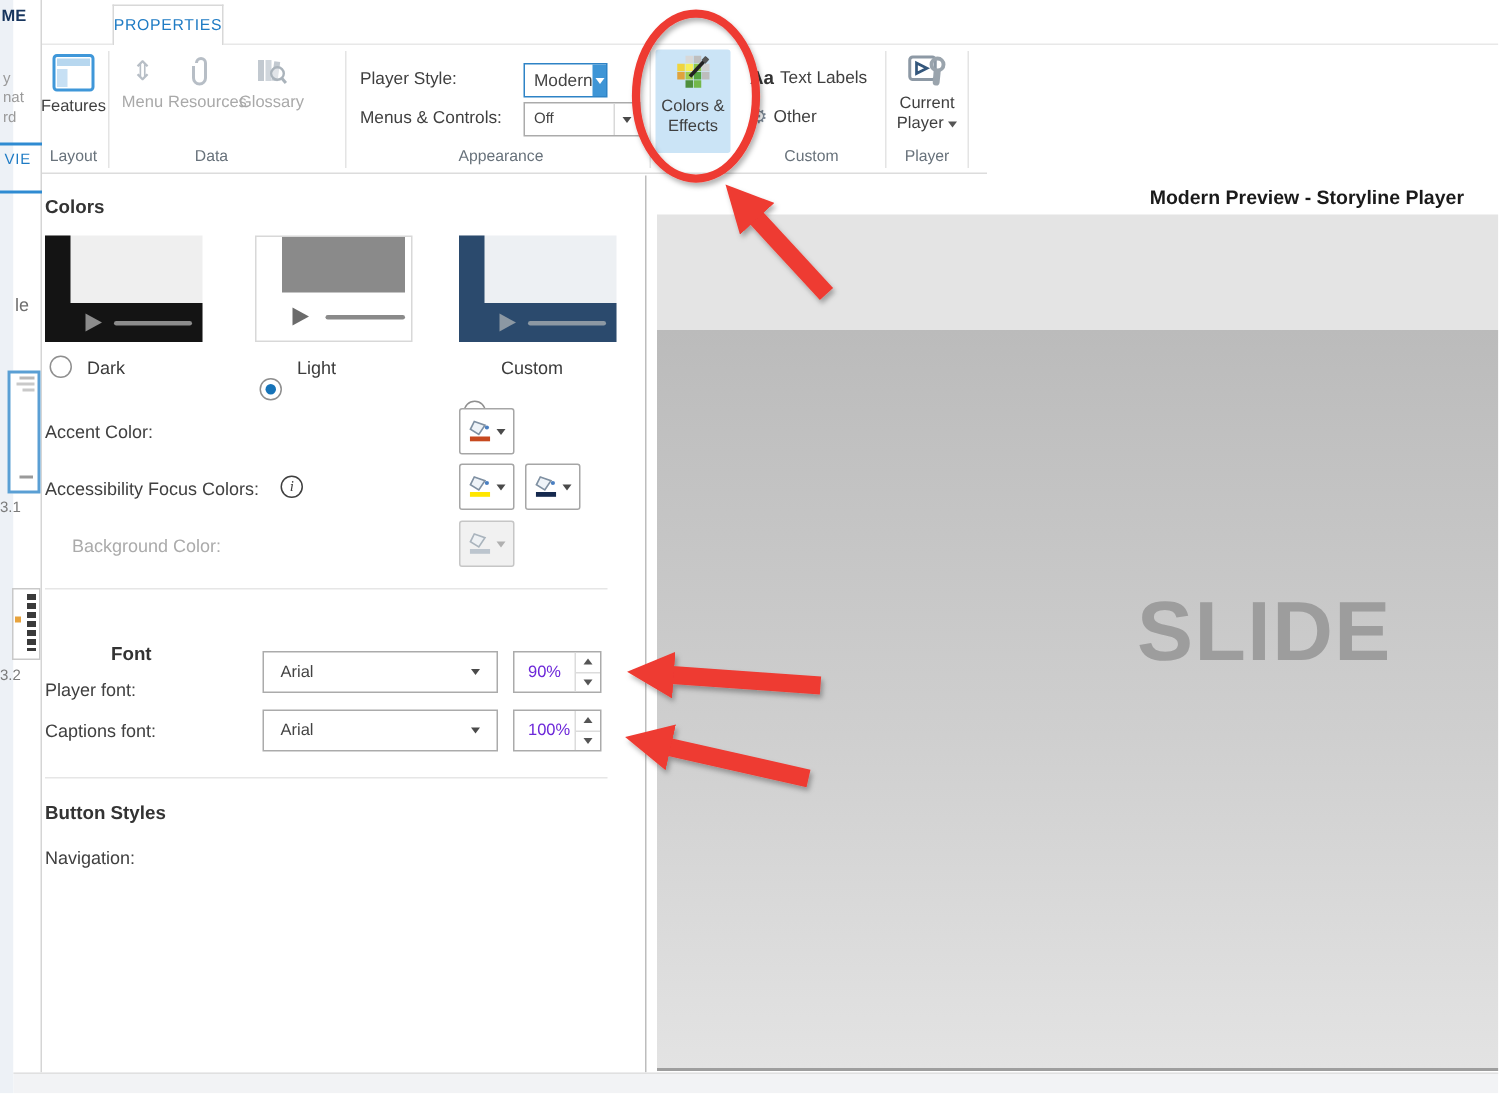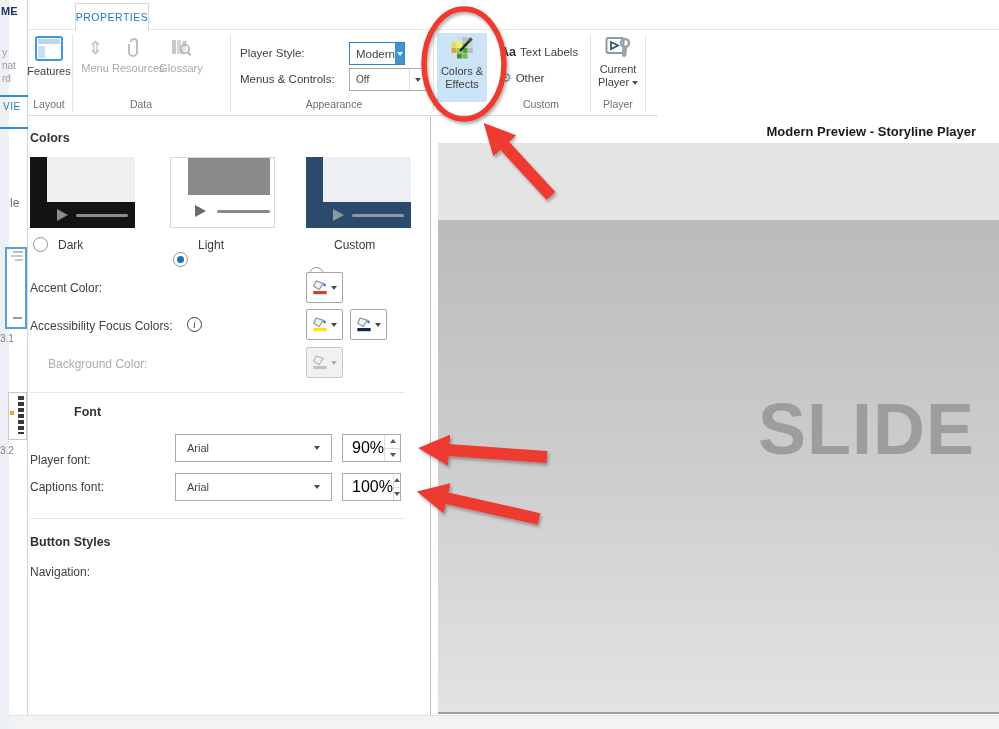--- a/index.html
+++ b/index.html
@@ -14,21 +14,21 @@
   .sep{width:1px;background:#e4e4e4;}
   .heading{font-size:12.5px;font-weight:700;color:#333;}
   .plabel{font-size:12px;color:#404040;}
   .plabel.dis{color:#ababab;}
   .dd{background:#fff;border:1px solid #ababab;display:flex;align-items:center;box-sizing:border-box;}
   .dd .val{flex:1;padding-left:11px;font-size:11px;color:#444;}
   .car{width:0;height:0;border-left:3.5px solid transparent;border-right:3.5px solid transparent;border-top:4.5px solid #4a4a4a;}
   .car.white{border-top-color:#fff;}
   .car.dim{border-top-color:#b0b0b0;}
   .spin{background:#fff;border:1px solid #ababab;display:flex;box-sizing:border-box;}
-  .spin .val{flex:1;font-size:16px;color:#000000;display:flex;align-items:center;padding-left:9px;}
+  .spin .val{flex:1;font-size:11px;color:#6d28d9;display:flex;align-items:center;padding-left:9px;}
   .spin-col{width:16px;border-left:1px solid #dcdcdc;display:flex;flex-direction:column;}
   .spin-col .cell{flex:1;display:flex;align-items:center;justify-content:center;}
   .spin-col .cell:first-child{border-bottom:1px solid #dcdcdc;}
   .tup{width:0;height:0;border-left:3px solid transparent;border-right:3px solid transparent;border-bottom:4px solid #555;}
   .tdn{width:0;height:0;border-left:3px solid transparent;border-right:3px solid transparent;border-top:4px solid #555;}
   .cbtn{width:37px;height:31px;background:#fff;border:1px solid #a6a6a6;border-radius:2px;box-sizing:border-box;display:flex;align-items:center;justify-content:center;gap:3px;}
   .cbtn.dis{background:#f1f1f1;border-color:#c6c6c6;}
   .radio{width:15px;height:15px;border:1px solid #8f8f8f;border-radius:50%;background:#fff;box-sizing:border-box;position:relative;}
   .radio.on::after{content:"";position:absolute;left:3px;top:3px;width:7px;height:7px;border-radius:50%;background:#1673b8;}
   .rlabel{font-size:12px;color:#3b3b3b;}
@@ -236,21 +236,21 @@
   <div class="abs cbtn dis" style="left:306px;top:347px;">
     <svg width="16" height="15" viewBox="0 0 16 15">
       <path d="M4.2,1 L11.3,3.4 L7.2,9.6 L1.6,6.2 Z" fill="#eef1f4" stroke="#aab4bd" stroke-width="1.1"></path>
       <rect x="1.3" y="11" width="13.4" height="3.2" style="fill: rgb(188, 197, 206);"></rect>
     </svg>
     <div class="car dim"></div>
   </div>
 
   <div class="abs" style="left:30px;top:392px;width:375px;height:1px;background:#e6e6e6;"></div>
 
-  <div class="abs heading" style="left:30px;top:405px;padding-left:44px;">Font</div>
+  <div class="abs heading" style="left:30px;top:429px;padding-left:44px;">Font</div>
   <span class="abs plabel" style="left:30px;top:441px;margin-top:12px;">Player font:</span>
   <div class="abs dd" style="left:175px;top:434px;width:157px;height:28px;">
     <span class="val">Arial</span>
     <div class="car" style="margin-right:11px;"></div>
   </div>
   <div class="abs spin" style="left:342px;top:434px;width:59px;height:28px;">
     <span class="val">90%</span>
     <div class="spin-col">
       <div class="cell">
           <div class="tup"></div>
@@ -280,21 +280,21 @@
   <div class="abs" style="left:30px;top:518px;width:375px;height:1px;background:#e6e6e6;"></div>
 
   <div class="abs heading" style="left:30px;top:535px;">Button Styles</div>
   <span class="abs plabel" style="left:30px;top:565px;">Navigation:</span>
 
   <div class="abs" style="left:430px;top:117px;width:1px;height:598px;background:#bdbdbd;"></div>
 
   <div class="abs" style="left:700px;top:124px;width:276px;text-align:right;font-size:13px;font-weight:700;color:#1a1a1a;">Modern Preview - Storyline Player</div>
   <div class="abs" style="left:438px;top:143px;width:561px;height:77px;background:#e4e4e4;"></div>
   <div class="abs" style="left:438px;top:220px;width:561px;height:492px;background:linear-gradient(180deg,#bbbbbb 0%,#cfcfcf 55%,#e3e3e3 100%);"></div>
-  <div class="abs" style="left:758px;top:393px;font-size:72px;font-weight:700;letter-spacing:1px;color:#9d9d9d;line-height:1;">SLIDE</div>
+  <div class="abs" style="left:758px;top:393px;font-size:56px;font-weight:700;letter-spacing:1px;color:#9d9d9d;line-height:1;">SLIDE</div>
   <div class="abs" style="left:438px;top:712px;width:561px;height:2px;background:#9e9e9e;"></div>
 
   <div class="abs" style="left:9px;top:715px;width:990px;height:14px;background:#f2f3f5;border-top:1px solid #e0e0e0;box-sizing:border-box;"></div>
 
   <svg class="abs" width="999" height="729" viewBox="0 0 999 729" style="left:0;top:0;z-index:40;pointer-events:none;">
     <defs>
       <marker id="ah" markerWidth="2.7" markerHeight="2.6" refX="0.1" refY="1.3" orient="auto">
         <path d="M0,0 L2.6,1.3 L0,2.6 Z" style="fill: rgb(238, 58, 50);"></path>
       </marker>
       <filter id="ash" x="-30%" y="-30%" width="160%" height="160%">

